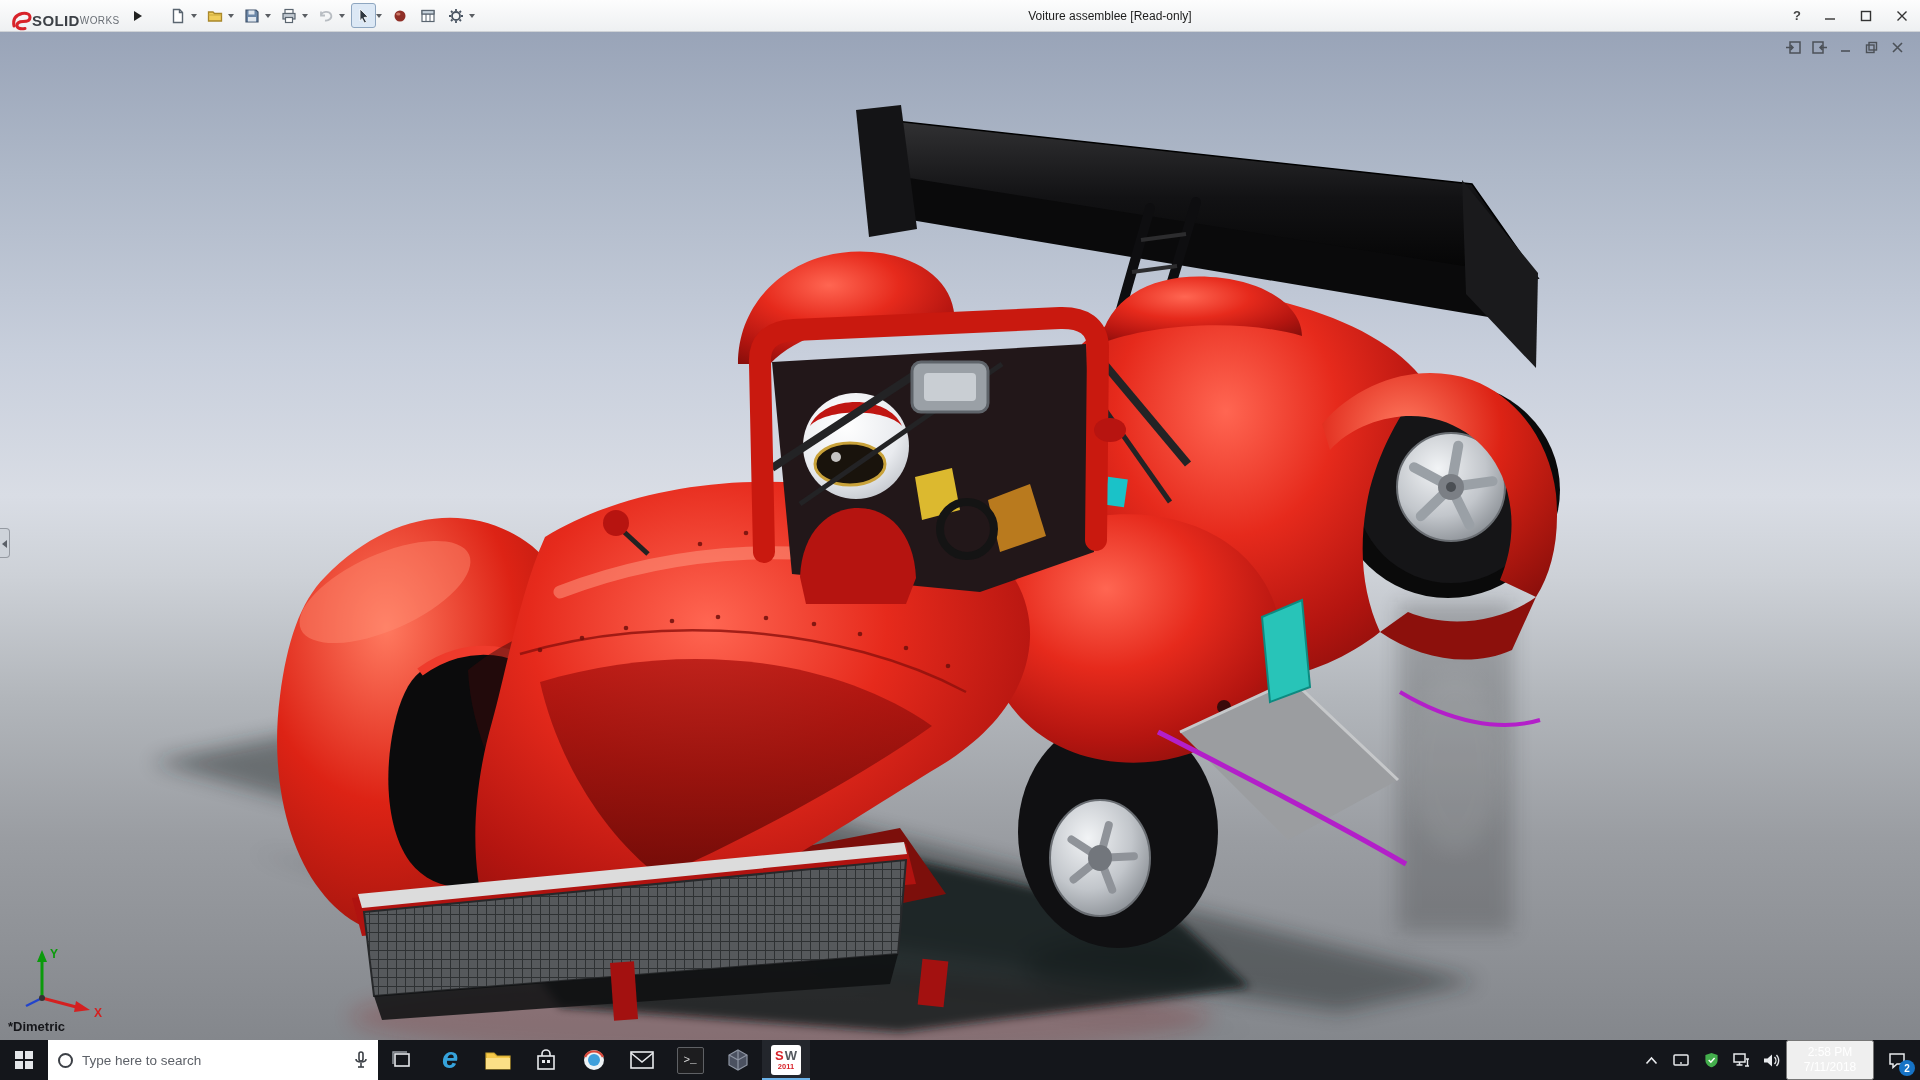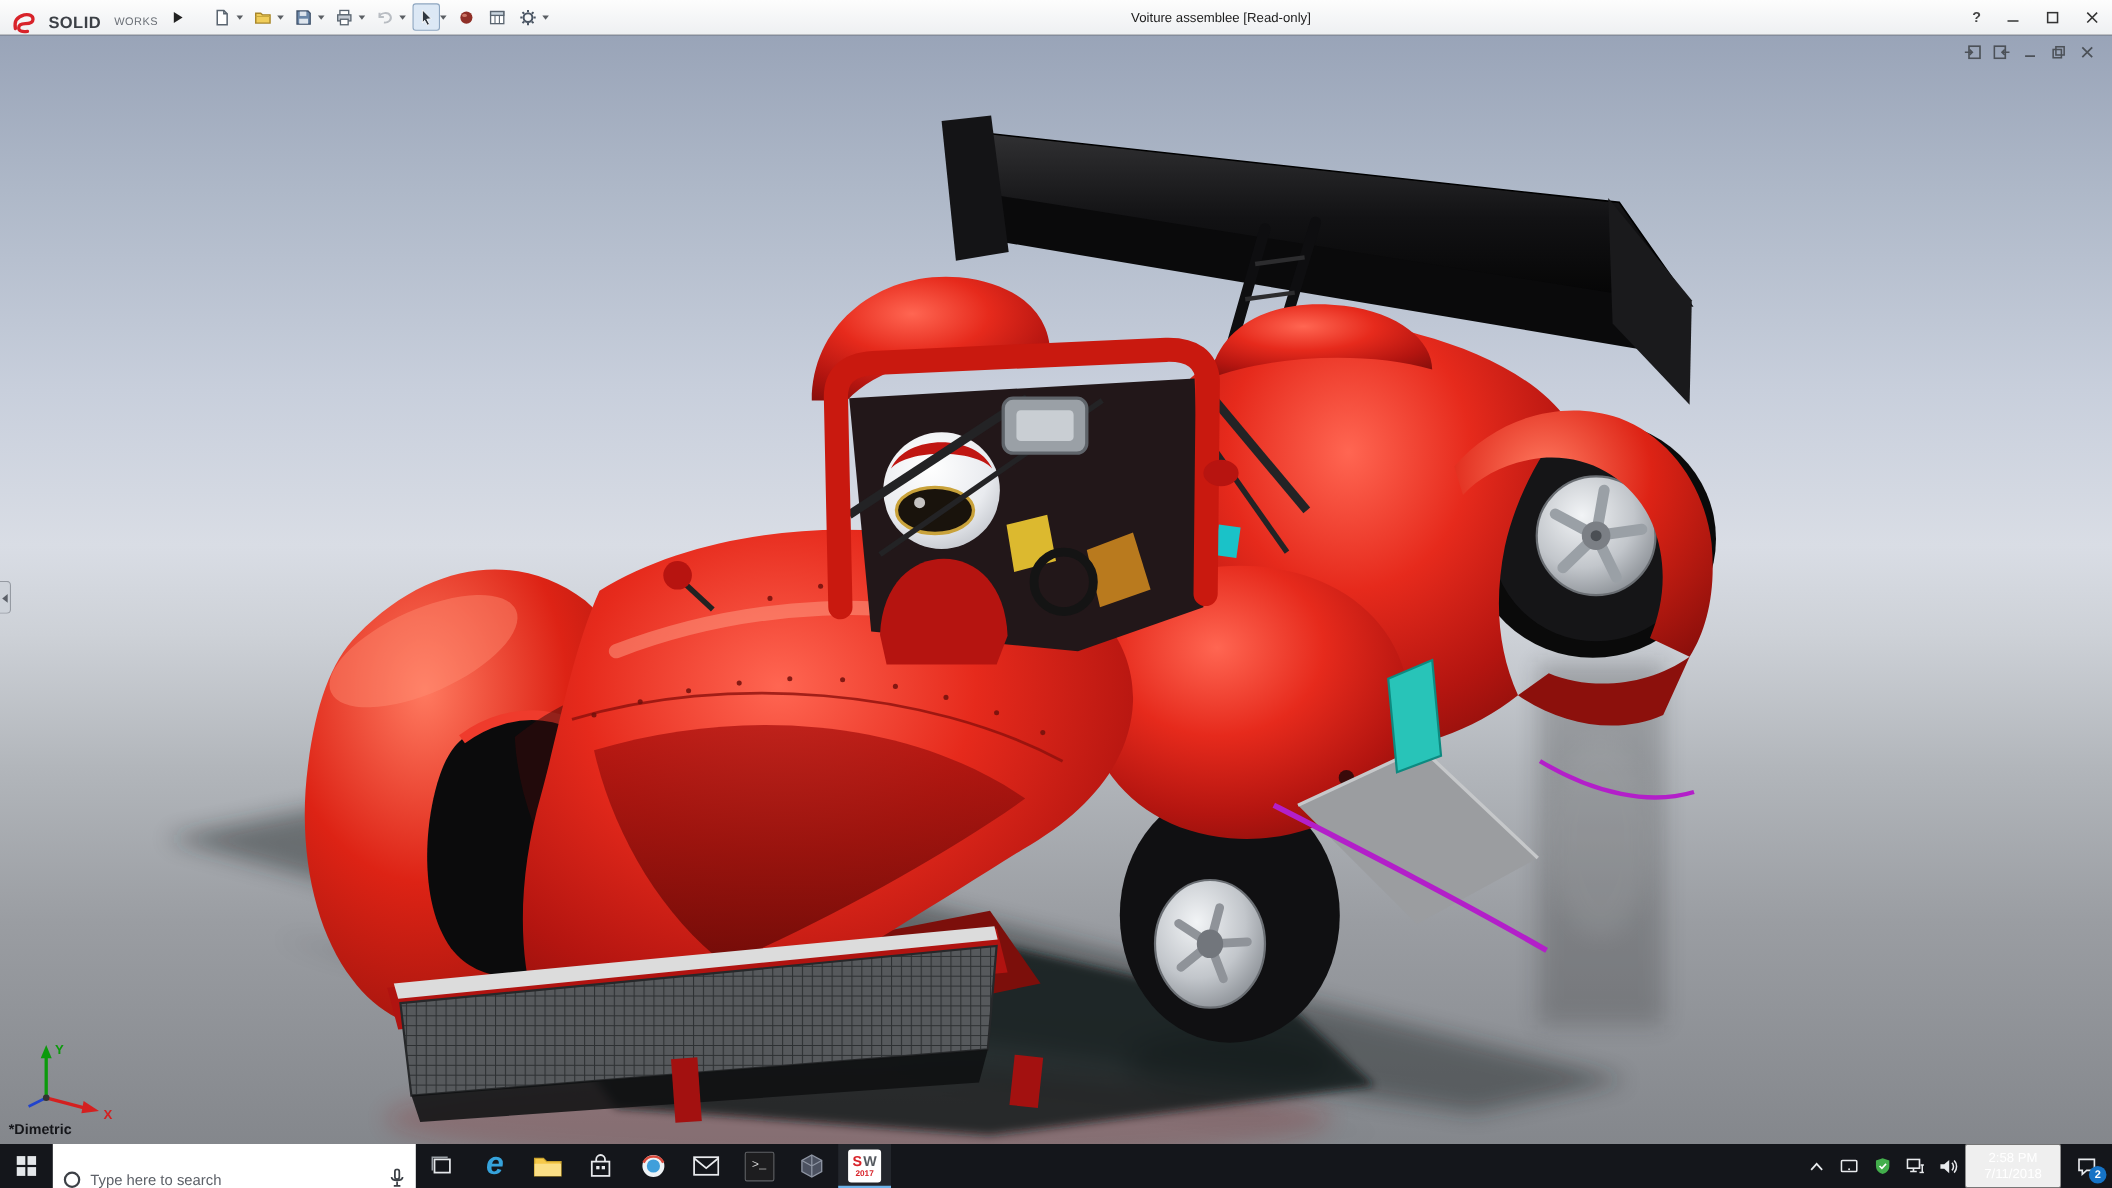--- a/index.html
+++ b/index.html
@@ -2,21 +2,21 @@
 <html><head>
 <meta charset="utf-8">
 <style>
   *{margin:0;padding:0;box-sizing:border-box;user-select:none}
   html,body{width:1920px;height:1080px;overflow:hidden;font-family:"Liberation Sans",sans-serif;background:#000}
   .screen{width:1920px;height:1080px;display:flex;flex-direction:column}
 
   
   .titlebar{height:32px;background:linear-gradient(#fdfdfd,#eef0f2);border-bottom:1px solid #cfd2d6;
     display:flex;align-items:center;position:relative;flex:0 0 auto}
-  .brand{display:flex;align-items:baseline;gap:12px;padding:10px 8px 0 10px;height:100%;align-items:center}
+  .brand{display:flex;align-items:baseline;gap:0;padding:10px 8px 0 10px;height:100%;align-items:center}
   .brand .b1{font-weight:800;font-size:15px;color:#3c4046;letter-spacing:.4px}
   .brand .b2{font-weight:400;font-size:10px;color:#6a6f76;letter-spacing:.4px}
   .flyout{border:0;background:transparent;width:20px;height:26px;display:flex;align-items:center;justify-content:center;cursor:pointer}
   .tools{display:flex;align-items:center;gap:3px;margin-left:18px}
   .tgrp{display:flex;align-items:center}
   .tbtn{width:25px;height:25px;border:1px solid transparent;background:transparent;border-radius:3px;
     display:flex;align-items:center;justify-content:center;cursor:pointer}
   .tbtn.sel{border-color:#8ea6c0;background:#dce8f5}
   .tbtn.dis{opacity:.35}
   .caret{width:0;height:0;border-left:3.5px solid transparent;border-right:3.5px solid transparent;border-top:4.5px solid #5a5e63;margin:0 3px 0 0}
@@ -35,21 +35,21 @@
   .viewlabel{position:absolute;left:8px;bottom:6px;font-size:13px;font-weight:700;color:#15161a}
   .triad{position:absolute;left:14px;bottom:22px}
   .edgetab{position:absolute;left:0;top:496px;width:10px;height:30px;background:#ced3da;border:1px solid #959aa2;border-left:0;
     border-radius:0 4px 4px 0;cursor:pointer}
   .edgetab::after{content:"";position:absolute;left:2px;top:11px;border-top:4px solid transparent;border-bottom:4px solid transparent;border-right:5px solid #5b6068}
 
   
   .taskbar{height:40px;flex:0 0 auto;background:#14161b;display:flex;align-items:stretch;color:#e8e8e8}
   .tslot{width:48px;display:flex;align-items:center;justify-content:center;border:0;background:transparent;cursor:pointer;position:relative}
   .tslot.active{background:#23262c;box-shadow:inset 0 -2px 0 #6cb2e8}
-  .searchbox{width:330px;background:#ffffff;display:flex;align-items:flex-end;gap:9px;padding:0 10px;cursor:text}
+  .searchbox{width:330px;background:#ffffff;display:flex;align-items:center;gap:9px;padding:0 10px;cursor:text}
   .searchbox input{flex:1;border:0;outline:0;background:transparent;font-size:13.5px;color:#3b3e44;font-family:"Liberation Sans",sans-serif}
   .searchbox input::placeholder{color:#5d6168}
   .ring{width:15px;height:15px;border:2px solid #3c4046;border-radius:50%;flex:0 0 auto}
   .edge-e{font-size:29px;font-weight:800;color:#36a3dc;font-style:italic;line-height:1;transform:translateY(-2px)}
   .cmdtile{width:27px;height:27px;background:#1d1d1f;border:1px solid #5f6165;border-radius:2px;color:#dadada;
     font-family:"Liberation Mono",monospace;font-size:11px;display:flex;align-items:center;justify-content:center}
   .swtile{width:30px;height:30px;background:#fff;border-radius:3px;display:flex;flex-direction:column;align-items:center;justify-content:center;line-height:1}
   .swtile .row{display:flex;gap:1px}
   .sws{color:#d8232a;font-weight:800;font-size:13px}
   .sww{color:#555a60;font-weight:800;font-size:13px}
@@ -502,21 +502,21 @@
         <path d="M12 2 V12 L21 7 M12 12 L3 7 M12 12 V22" fill="none" stroke="#8e95a3" stroke-width="1.2"></path>
       </svg>
       </button>
 
     <button class="tslot active">
       <span class="swtile">
         <span class="row">
             <span class="sws">S</span>
             <span class="sww">W</span>
           </span>
-        <span class="swy">2017</span>
+        <span class="swy">2011</span>
       </span>
       </button>
 
     <div class="tray">
       <button class="trbtn">
         <svg width="13" height="9" viewBox="0 0 13 9">
             <path d="M1.5 7.5 L6.5 2 L11.5 7.5" fill="none" stroke="#e8eaed" stroke-width="1.6"></path>
           </svg>
         </button>
       <button class="trbtn">

